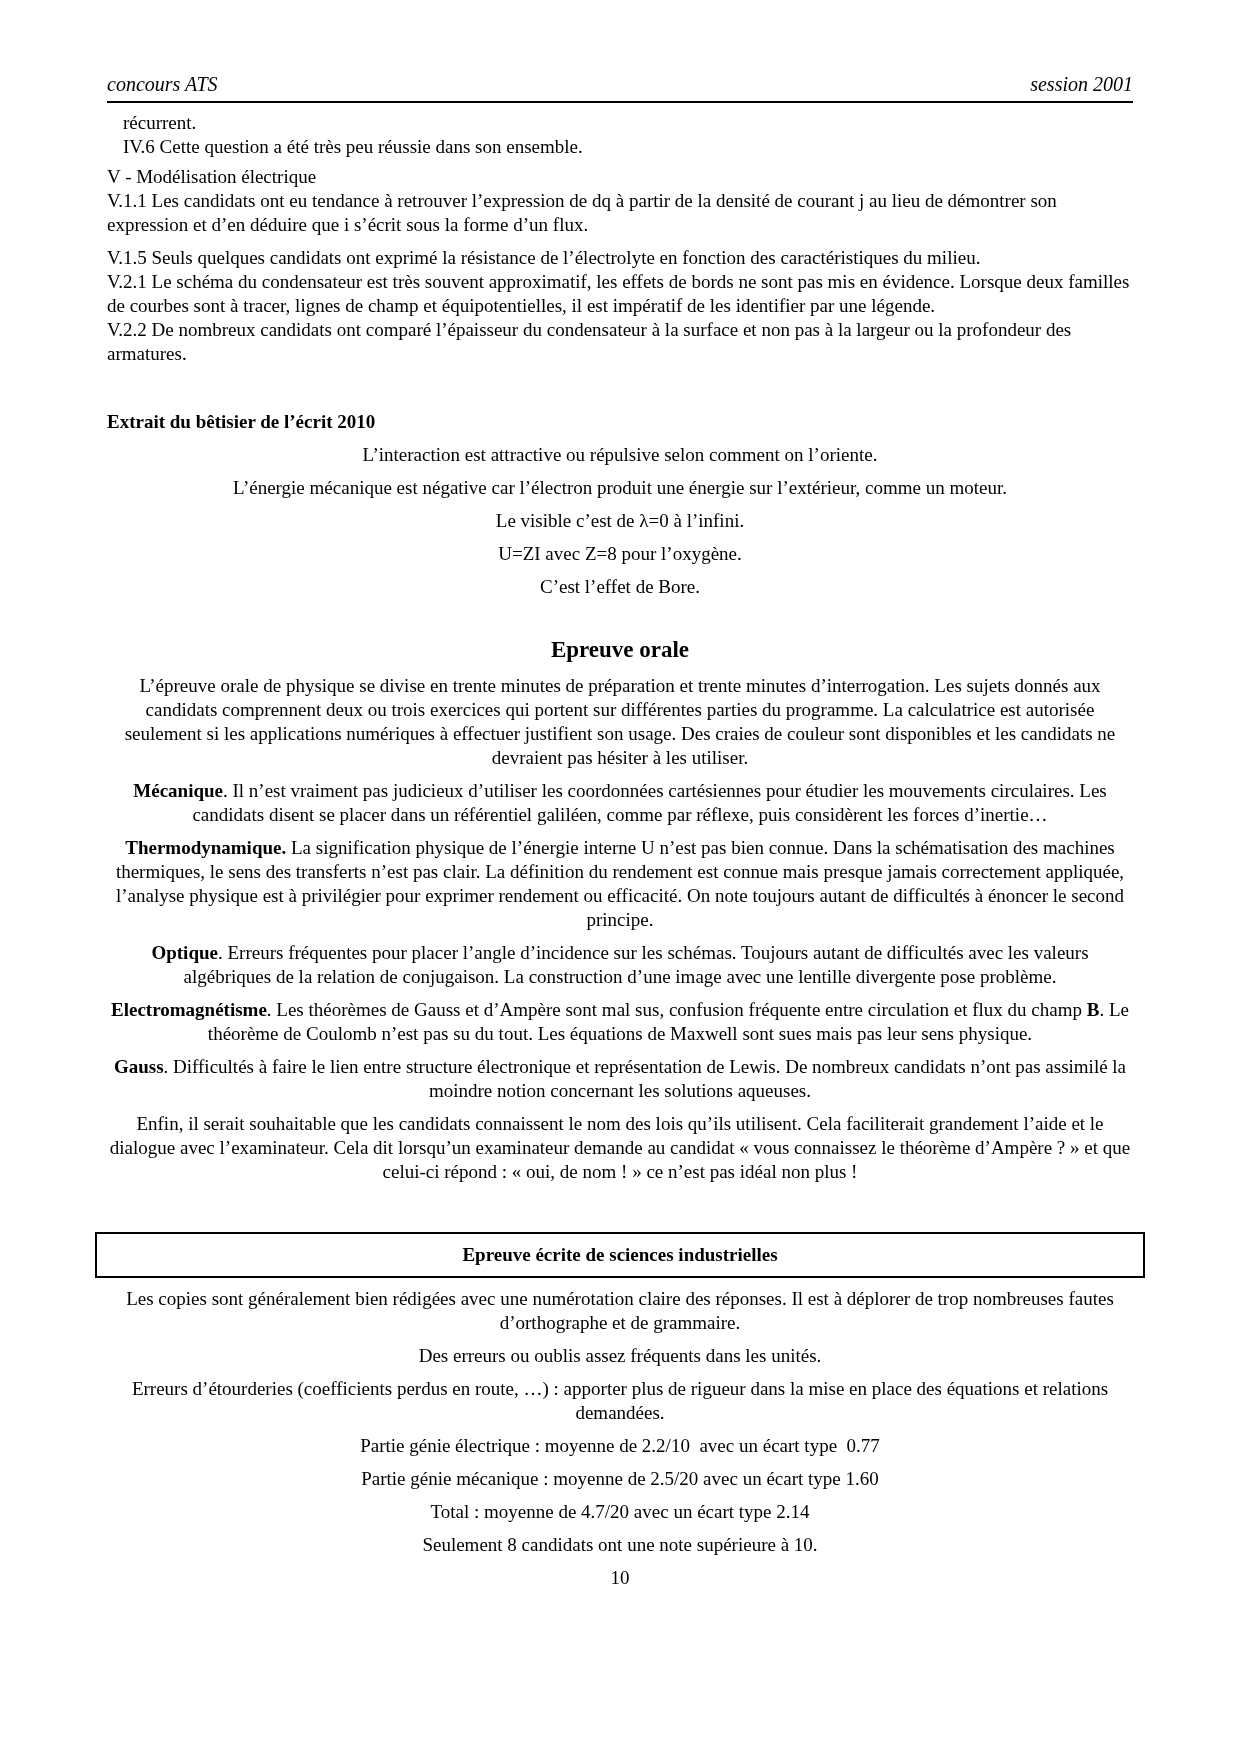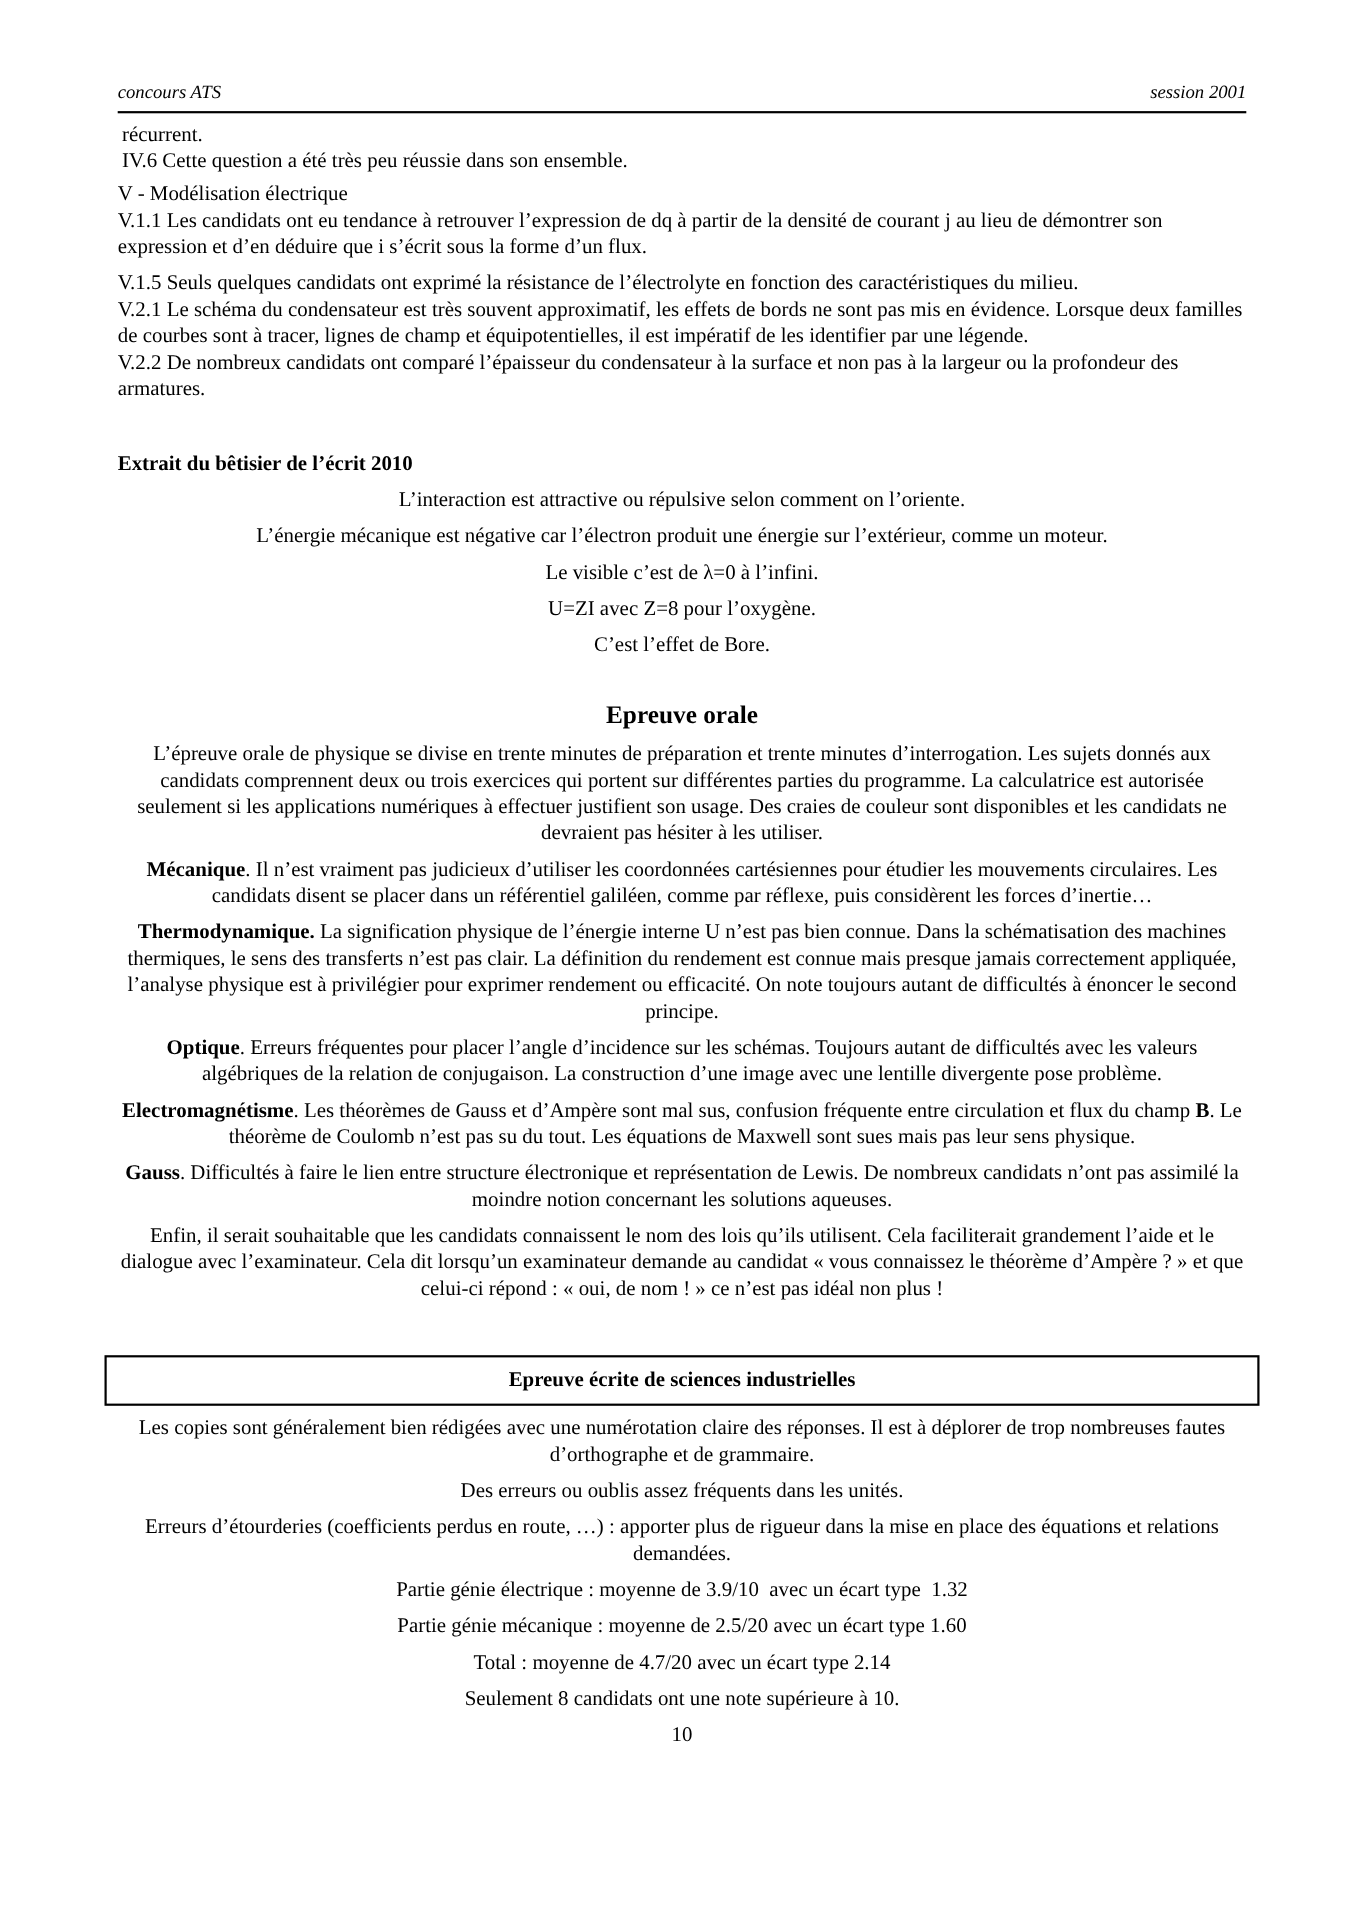--- a/index.html
+++ b/index.html
@@ -6,25 +6,25 @@
   body {
     width: 1240px; height: 1754px;
     background: #ffffff; color: #000000;
     font-family: "Liberation Serif", serif;
     font-size: 19px; line-height: 24px;
     overflow: hidden;
   }
   .page { box-sizing: border-box; width: 1240px; height: 1754px; padding: 72px 107px 0 107px; }
   .running-header {
     display: flex; justify-content: space-between; align-items: baseline;
-    font-style: italic; font-size: 17px;
+    font-style: italic; font-size: 20px;
     padding-bottom: 5px; border-bottom: 2px solid #000;
   }
   .blk { margin: 9px 0; }
-  .blk-first { margin: 8px 0 0 4px; }
+  .blk-first { margin: 8px 0 0 16px; }
   .blk-v { margin: 6px 0 0 0; }
   .line { margin: 0; }
   p.para { margin: 9px 0; text-align: center; }
   .betisier-title { font-weight: bold; margin: 44px 0 0 0; }
   .oral-title {
     font-weight: bold; font-size: 23px; line-height: 30px;
     text-align: center; margin: 36px 0 0 0;
   }
   .si-box {
     border: 2px solid #000; margin: 48px -12px 6px -12px;
@@ -85,20 +85,20 @@
 
   <p class="para">Enfin, il serait souhaitable que les candidats connaissent le nom des lois qu’ils utilisent. Cela faciliterait grandement l’aide et le dialogue avec l’examinateur. Cela dit lorsqu’un examinateur demande au candidat « vous connaissez le théorème d’Ampère ? » et que celui-ci répond : « oui, de nom ! » ce n’est pas idéal non plus !</p>
 
   <div class="si-box">
     <div class="si-box-title">Epreuve écrite de sciences industrielles</div>
   </div>
 
   <p class="para justify">Les copies sont généralement bien rédigées avec une numérotation claire des réponses. Il est à déplorer de trop nombreuses fautes d’orthographe et de grammaire.</p>
   <p class="para">Des erreurs ou oublis assez fréquents dans les unités.</p>
   <p class="para">Erreurs d’étourderies (coefficients perdus en route, …) : apporter plus de rigueur dans la mise en place des équations et relations demandées.</p>
-  <p class="para pre">Partie génie électrique : moyenne de 3.9/10  avec un écart type  1.32</p>
+  <p class="para pre">Partie génie électrique : moyenne de 2.2/10  avec un écart type  0.77</p>
   <p class="para pre">Partie génie mécanique : moyenne de 2.5/20 avec un écart type 1.60</p>
   <p class="para pre">Total : moyenne de 4.7/20 avec un écart type 2.14</p>
   <p class="para pre">Seulement 8 candidats ont une note supérieure à 10.</p>
 
   <div class="page-number">10</div>
 
 </div>
 
 </body></html>

